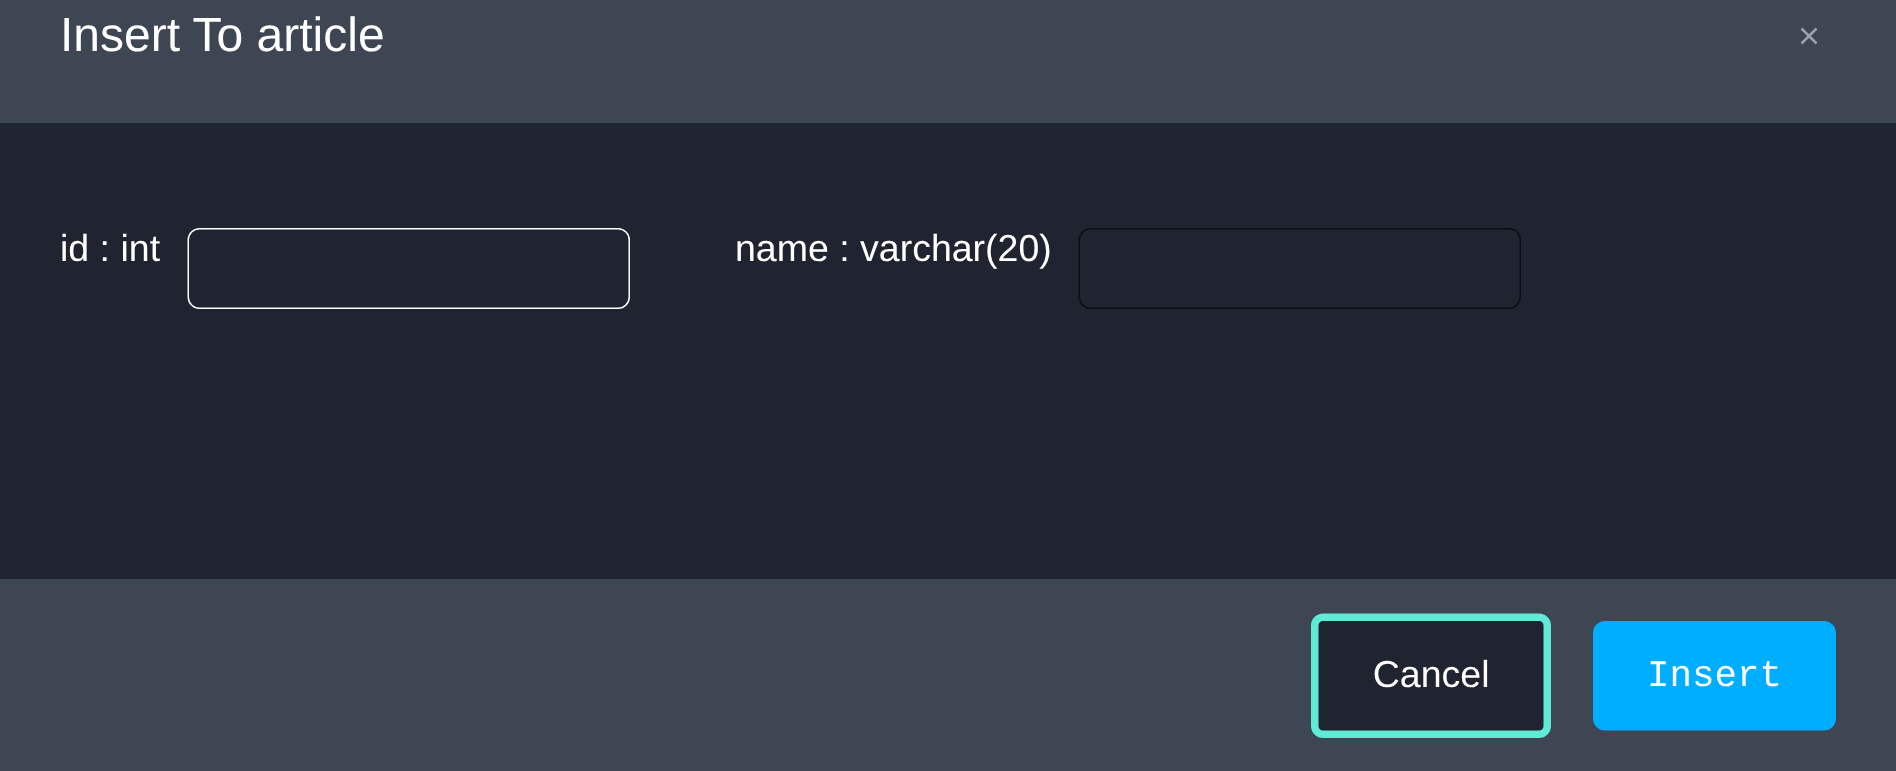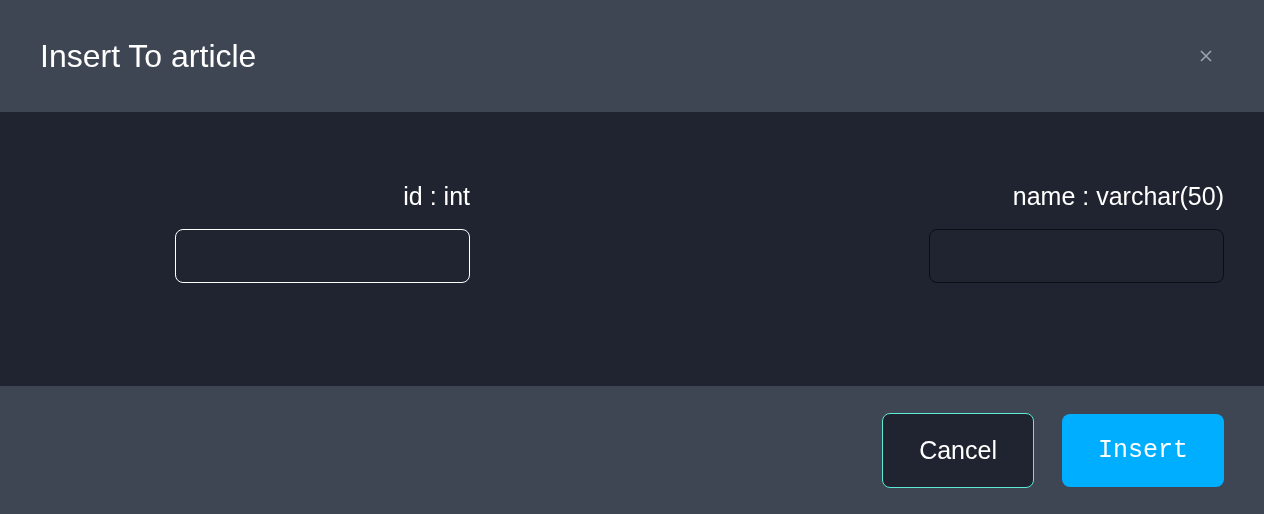--- a/index.html
+++ b/index.html
@@ -17,23 +17,23 @@
     .modal {
       width: 100%;
       height: 100%;
       display: flex;
       flex-direction: column;
     }
     .modal-header {
       background: #3e4553;
       padding: 40px 40px;
       display: flex;
-      align-items: center;
+      align-items: flex-end;
       justify-content: space-between;
-      height: 112px;
+      height: 82px;
     }
     .modal-title {
       color: #ffffff;
       font-size: 32px;
       font-weight: 400;
     }
     .close-button {
       background: none;
       border: none;
       cursor: pointer;
@@ -50,23 +50,22 @@
     }
     .modal-body {
       background: #1f2430;
       flex: 1;
       padding: 70px 40px 40px 40px;
       display: flex;
       gap: 20px;
     }
     .field-group {
       display: flex;
-      flex-direction: column;
+      flex-direction: row;
       gap: 18px;
-      align-items: flex-end;
     }
     .field-group.first {
       width: 430px;
     }
     .field-group.second {
       flex: 1;
     }
     .field-label {
       color: #ffffff;
       font-size: 25px;
@@ -98,21 +97,21 @@
       border-radius: 8px;
       font-size: 25px;
       font-weight: 400;
       padding: 22px 36px;
       cursor: pointer;
       border: none;
     }
     .btn-cancel {
       background: #1f2430;
       color: #ffffff;
-      border: 1px solid #5eead4;
+      border: 5px solid #5eead4;
       text-align: right;
     }
     .btn-insert {
       background: #00aeff;
       color: #ffffff;
       font-family: Liberation Mono, monospace;
     }
   </style>
 </head>
 <body>
@@ -125,21 +124,21 @@
         <path d="M18 6L6 18M6 6l12 12"></path>
       </svg>
     </button>
   </div>
   <div class="modal-body">
     <div class="field-group first">
       <label class="field-label">id : int</label>
       <input type="text" class="field-input focused" value="" style="">
     </div>
     <div class="field-group second">
-      <label class="field-label">name : varchar(50)</label>
+      <label class="field-label">name : varchar(20)</label>
       <input type="text" class="field-input" value="" style="">
     </div>
   </div>
   <div class="modal-footer">
     <button class="btn btn-cancel">Cancel</button>
     <button class="btn btn-insert">Insert</button>
   </div>
 </div>
 
 </body></html>

